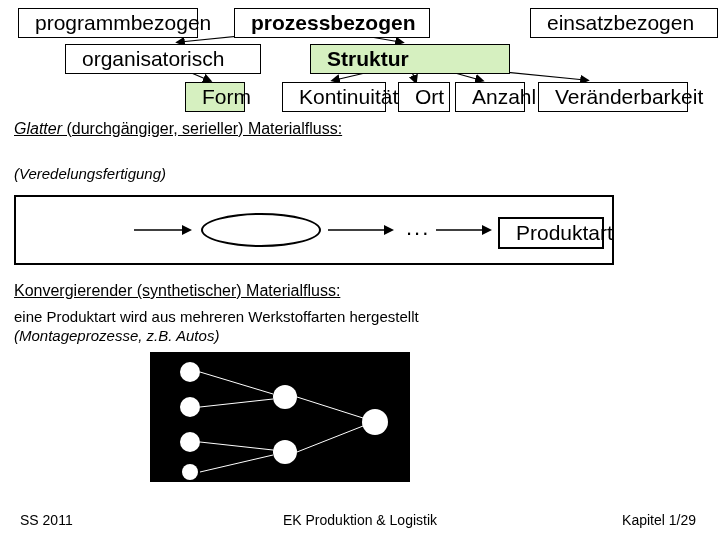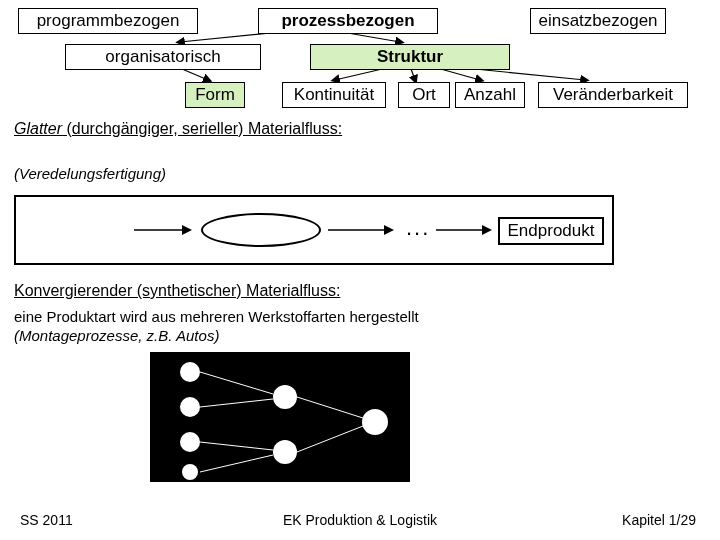--- a/index.html
+++ b/index.html
@@ -9,23 +9,23 @@
     width: 720px;
     height: 540px;
     background: #fff;
     font-family: Arial, Helvetica, sans-serif;
     position: relative;
     color: #000;
   }
   .box {
     border: 1.5px solid #000;
     background: #fff;
-    text-align: center;
-    font-size: 17px;
-    padding: 2px 0;
+    text-align: left;
+    font-size: 21px;
+    padding: 2px 16px;
     position: absolute;
   }
   .box-green { background: #d6f0c0; }
   .h1like {
     font-size: 16px;
     text-decoration: underline;
     margin: 0;
     position: absolute;
   }
   .body-text {
@@ -61,22 +61,22 @@
   <line x1="395" y1="66" x2="335" y2="80" stroke="#000" stroke-width="1.2" marker-end="url(#ah)"></line>
 
   <line x1="410" y1="66" x2="415" y2="80" stroke="#000" stroke-width="1.2" marker-end="url(#ah)"></line>
 
   <line x1="430" y1="66" x2="480" y2="80" stroke="#000" stroke-width="1.2" marker-end="url(#ah)"></line>
 
   <line x1="445" y1="66" x2="585" y2="80" stroke="#000" stroke-width="1.2" marker-end="url(#ah)"></line>
 </svg>
 
 <div class="box" style="left:18px; top:8px; width:180px;">programmbezogen</div>
-<div class="box" style="left:258px; top:8px; width:180px; font-weight:bold;">prozessbezogen</div>
-<div class="box" style="left:530px; top:8px; width:136px;">einsatzbezogen</div>
+<div class="box" style="left:234px; top:8px; width:196px; font-weight:bold;">prozessbezogen</div>
+<div class="box" style="left:530px; top:8px; width:188px;">einsatzbezogen</div>
 
 <div class="box" style="left:65px; top:44px; width:196px;">organisatorisch</div>
 <div class="box box-green" style="left:310px; top:44px; width:200px; font-weight:bold;">Struktur</div>
 
 <div class="box box-green" style="left:185px; top:82px; width:60px;">Form</div>
 <div class="box" style="left:282px; top:82px; width:104px;">Kontinuität</div>
 <div class="box" style="left:398px; top:82px; width:52px;">Ort</div>
 <div class="box" style="left:455px; top:82px; width:70px;">Anzahl</div>
 <div class="box" style="left:538px; top:82px; width:150px;">Veränderbarkeit</div>
 
@@ -96,21 +96,21 @@
   <div style="position:absolute; left:185px; top:16px; width:120px; height:34px; border:2px solid #000; border-radius:50%; background:#fff;"></div>
   <svg style="position:absolute; left:312px; top:27px;" width="68" height="12">
     <line x1="0" y1="6" x2="56" y2="6" stroke="#000" stroke-width="1.5"></line>
     <path d="M56,1 L66,6 L56,11 Z" fill="#000"></path>
   </svg>
   <span class="dots" style="position:absolute; left:390px; top:18px;">...</span>
   <svg style="position:absolute; left:420px; top:27px;" width="58" height="12">
     <line x1="0" y1="6" x2="46" y2="6" stroke="#000" stroke-width="1.5"></line>
     <path d="M46,1 L56,6 L46,11 Z" fill="#000"></path>
   </svg>
-  <div class="box" style="left:482px; top:20px; width:106px; border-width:2px;">Endprodukt</div>
+  <div class="box" style="left:482px; top:20px; width:106px; border-width:2px;">Produktart</div>
 </div>
 
 <p class="h1like" style="left:14px; top:282px;">
   <span>Konvergierender (synthetischer) Materialfluss:</span>
 </p>
 <p class="body-text" style="left:14px; top:308px; width:690px;">
   <span>eine Produktart wird aus mehreren Werkstoffarten hergestellt</span><br>
   <span class="italic">(Montageprozesse, z.B. Autos)</span>
 </p>
 

